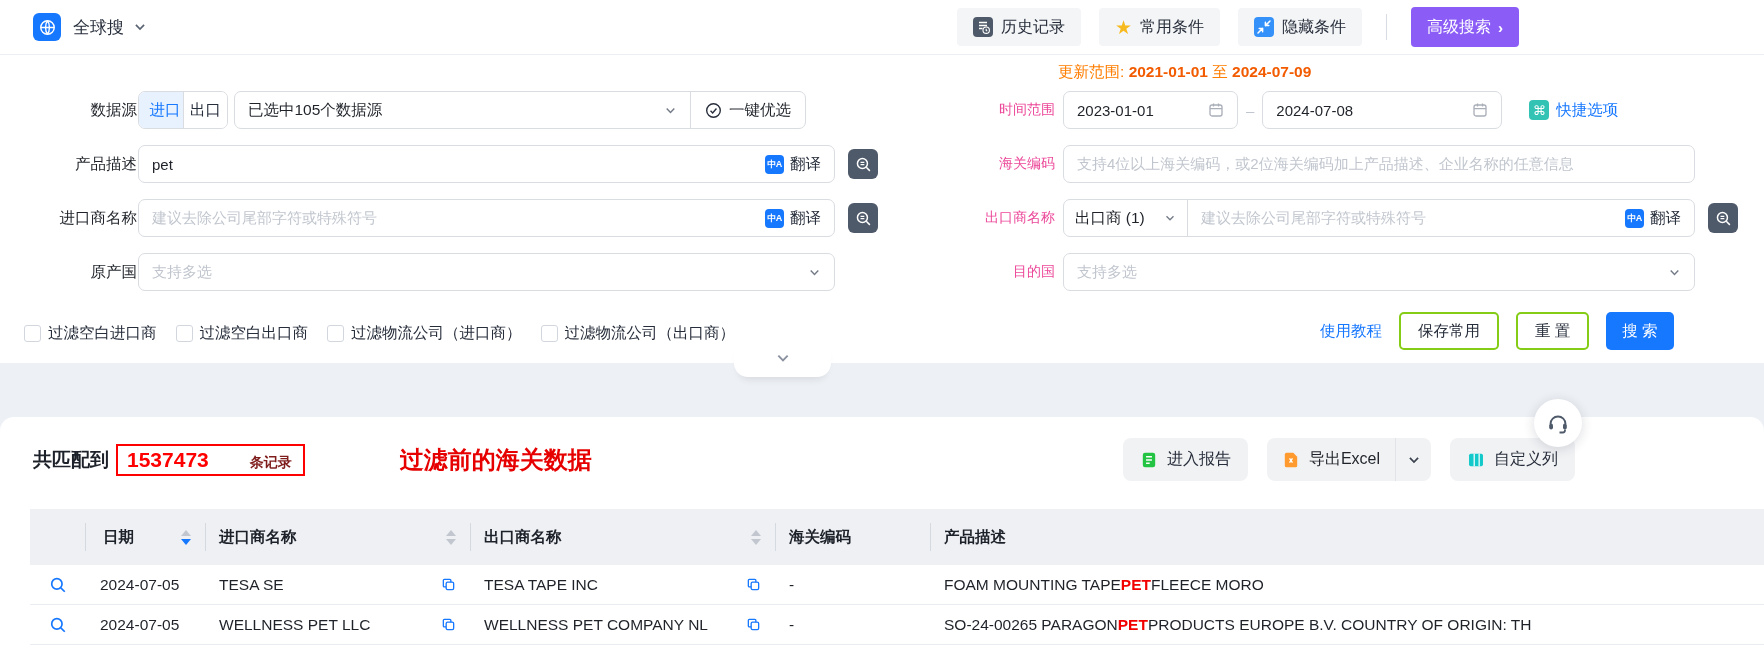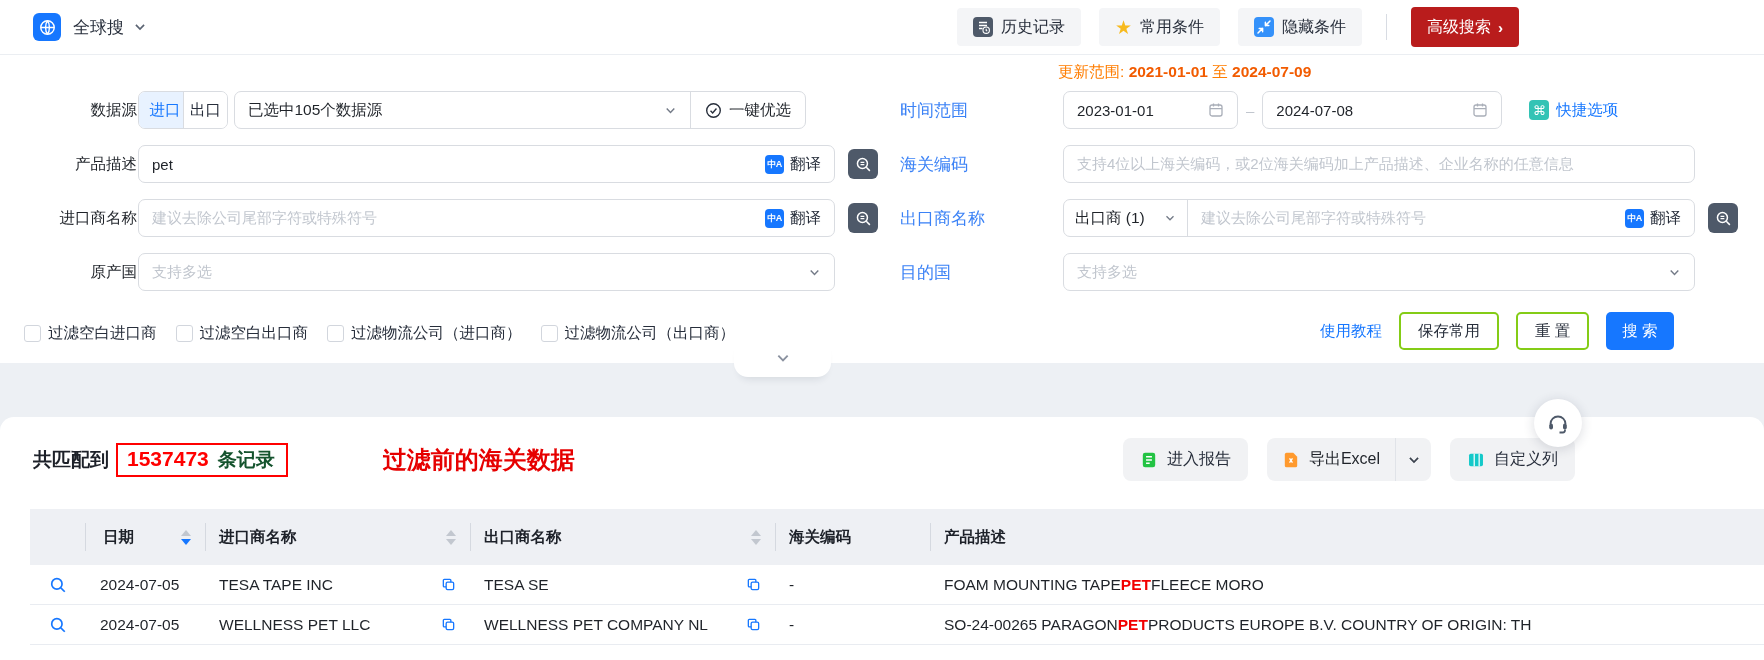--- a/index.html
+++ b/index.html
@@ -7,28 +7,28 @@
   body { font-family:"Liberation Sans","DejaVu Sans",sans-serif; color:#1f2329; background:#fff; font-size:15px; }
 
   
   .topbar { height:55px; border-bottom:1px solid #ebeef2; display:flex; align-items:center; padding-left:33px; }
   .logo { width:28px; height:28px; background:#1677ff; border-radius:6px; display:flex; align-items:center; justify-content:center; flex:none; }
   .app-name { font-size:17px; color:#272e3b; margin-left:12px; }
   .app-chevron { margin-left:9px; display:flex; }
   .topbar-right { margin-left:auto; display:flex; align-items:center; gap:18px; margin-right:245px; }
   .tool-btn { height:38px; background:#f4f5f7; border-radius:4px; display:flex; align-items:center; gap:8px; padding:0 16px; font-size:16px; color:#272e3b; cursor:pointer; }
   .v-divider { width:1px; height:26px; background:#d8dce3; margin:0 6px; }
-  .primary-btn { height:40px; background:#b91c1c; color:#fff; border-radius:4px; padding:0 16px; font-size:16px; display:flex; align-items:center; gap:7px; cursor:pointer; }
+  .primary-btn { height:40px; background:#8b5cf6; color:#fff; border-radius:4px; padding:0 16px; font-size:16px; display:flex; align-items:center; gap:7px; cursor:pointer; }
   .primary-btn .chev { font-size:15px; font-weight:700; }
 
   
   .form-area { position:relative; height:308px; background:#fff; z-index:2; }
   .frow { position:absolute; display:flex; align-items:center; height:38px; }
   .flabel { width:137px; text-align:right; margin-right:1px; font-size:15.5px; color:#1f2329; flex:none; }
-  .flabel-r { width:155px; margin-right:8px; font-size:17px; color:#3b82f6; flex:none; }
+  .flabel-r { width:155px; text-align:right; margin-right:8px; font-size:14px; color:#ec4899; flex:none; }
 
   .update-range { position:absolute; left:1058px; top:7px; font-size:15.5px; color:#ff7d00; }
   .update-range b { color:#f25b00; font-weight:700; }
 
   .segmented { display:flex; height:38px; border:1px solid #d9dce1; border-radius:7px; overflow:hidden; flex:none; }
   .seg { width:44px; display:flex; align-items:center; justify-content:center; font-size:15.5px; color:#272e3b; background:#fff; cursor:pointer; }
   .seg + .seg { border-left:1px solid #d9dce1; }
   .seg.active { background:#e8f2ff; color:#1677ff;padding-left:8px; }
 
   .combo { display:flex; align-items:stretch; height:38px; border:1px solid #d9dce1; border-radius:7px; margin-left:6px; overflow:hidden; }
@@ -71,21 +71,21 @@
 
   .collapse-tab { position:absolute; left:734px; top:284px; width:97px; height:38px; background:#fff; border-radius:0 0 14px 14px; display:flex; align-items:center; justify-content:center; z-index:5; box-shadow:0 7px 9px -6px rgba(31,41,61,.14); cursor:pointer; }
 
   
   .bottom-section { position:relative; height:297px; background:#edf0f4; }
   .results-panel { position:absolute; left:0; right:0; top:54px; bottom:0; background:#fff; border-radius:14px 14px 0 0; overflow:hidden; }
   .results-header { display:flex; align-items:center; padding:21px 33px 0 33px; }
   .matched { font-size:19px; font-weight:700; color:#1d2129; }
   .count-box { border:2px solid #f00; margin-left:7px; padding:2px 11px 2px 9px; display:flex; align-items:baseline; gap:9px; }
   .count-num { color:#f00; font-size:21px; font-weight:800; }
-  .count-suffix { font-size:19px; font-weight:700; color:#14532d; }
+  .count-suffix { font-size:14px; font-weight:700; color:#7f1d1d;margin-left:32px; }
   .annotation { margin-left:95px; color:#e60000; font-family:"DejaVu Serif","Liberation Serif",serif; font-size:24px; font-weight:700; }
   .header-btns { margin-left:auto; margin-right:156px; display:flex; align-items:center; gap:19px; }
   .soft-btn { height:43px; background:#f1f2f4; border-radius:8px; display:flex; align-items:center; gap:9px; padding:0 17px; font-size:16px; color:#272e3b; cursor:pointer; }
   .excel-split { display:flex; align-items:stretch; height:43px; border-radius:8px; overflow:hidden; background:#f1f2f4; }
   .excel-main { display:flex; align-items:center; gap:9px; padding:0 15px; font-size:16px; cursor:pointer; }
   .excel-caret { width:36px; display:flex; align-items:center; justify-content:center; border-left:1px solid #e0e3e8; cursor:pointer; }
 
   .headset-fab { position:absolute; left:1534px; top:36px; width:48px; height:48px; background:#fff; border-radius:50%; box-shadow:0 2px 12px rgba(30,40,60,.16); display:flex; align-items:center; justify-content:center; z-index:6; cursor:pointer; }
 
   
@@ -417,30 +417,30 @@
         <div class="td td-icon">
           <svg width="18" height="18" viewBox="0 0 16 16" fill="none" stroke="#1677ff" stroke-width="1.5">
               <circle cx="7" cy="7" r="4.6"></circle>
               <path d="M10.5 10.5 14 14"></path>
             </svg>
         </div>
         <div class="td" style="padding-left:15px;">
             <span>2024-07-05</span>
           </div>
         <div class="td">
-          <span>TESA TAPE INC</span>
+          <span>TESA SE</span>
           <span class="copy-ic">
               <svg width="15" height="15" viewBox="0 0 16 16" fill="none" stroke="#1677ff" stroke-width="1.4">
                 <rect x="5.5" y="5.5" width="8" height="8" rx="1.5"></rect>
                 <path d="M10.5 5.5v-2a1 1 0 0 0-1-1h-6a1 1 0 0 0-1 1v6a1 1 0 0 0 1 1h2"></path>
               </svg>
             </span>
         </div>
         <div class="td">
-          <span>TESA SE</span>
+          <span>TESA TAPE INC</span>
           <span class="copy-ic">
               <svg width="15" height="15" viewBox="0 0 16 16" fill="none" stroke="#1677ff" stroke-width="1.4">
                 <rect x="5.5" y="5.5" width="8" height="8" rx="1.5"></rect>
                 <path d="M10.5 5.5v-2a1 1 0 0 0-1-1h-6a1 1 0 0 0-1 1v6a1 1 0 0 0 1 1h2"></path>
               </svg>
             </span>
         </div>
         <div class="td">
             <span>-</span>
           </div>

